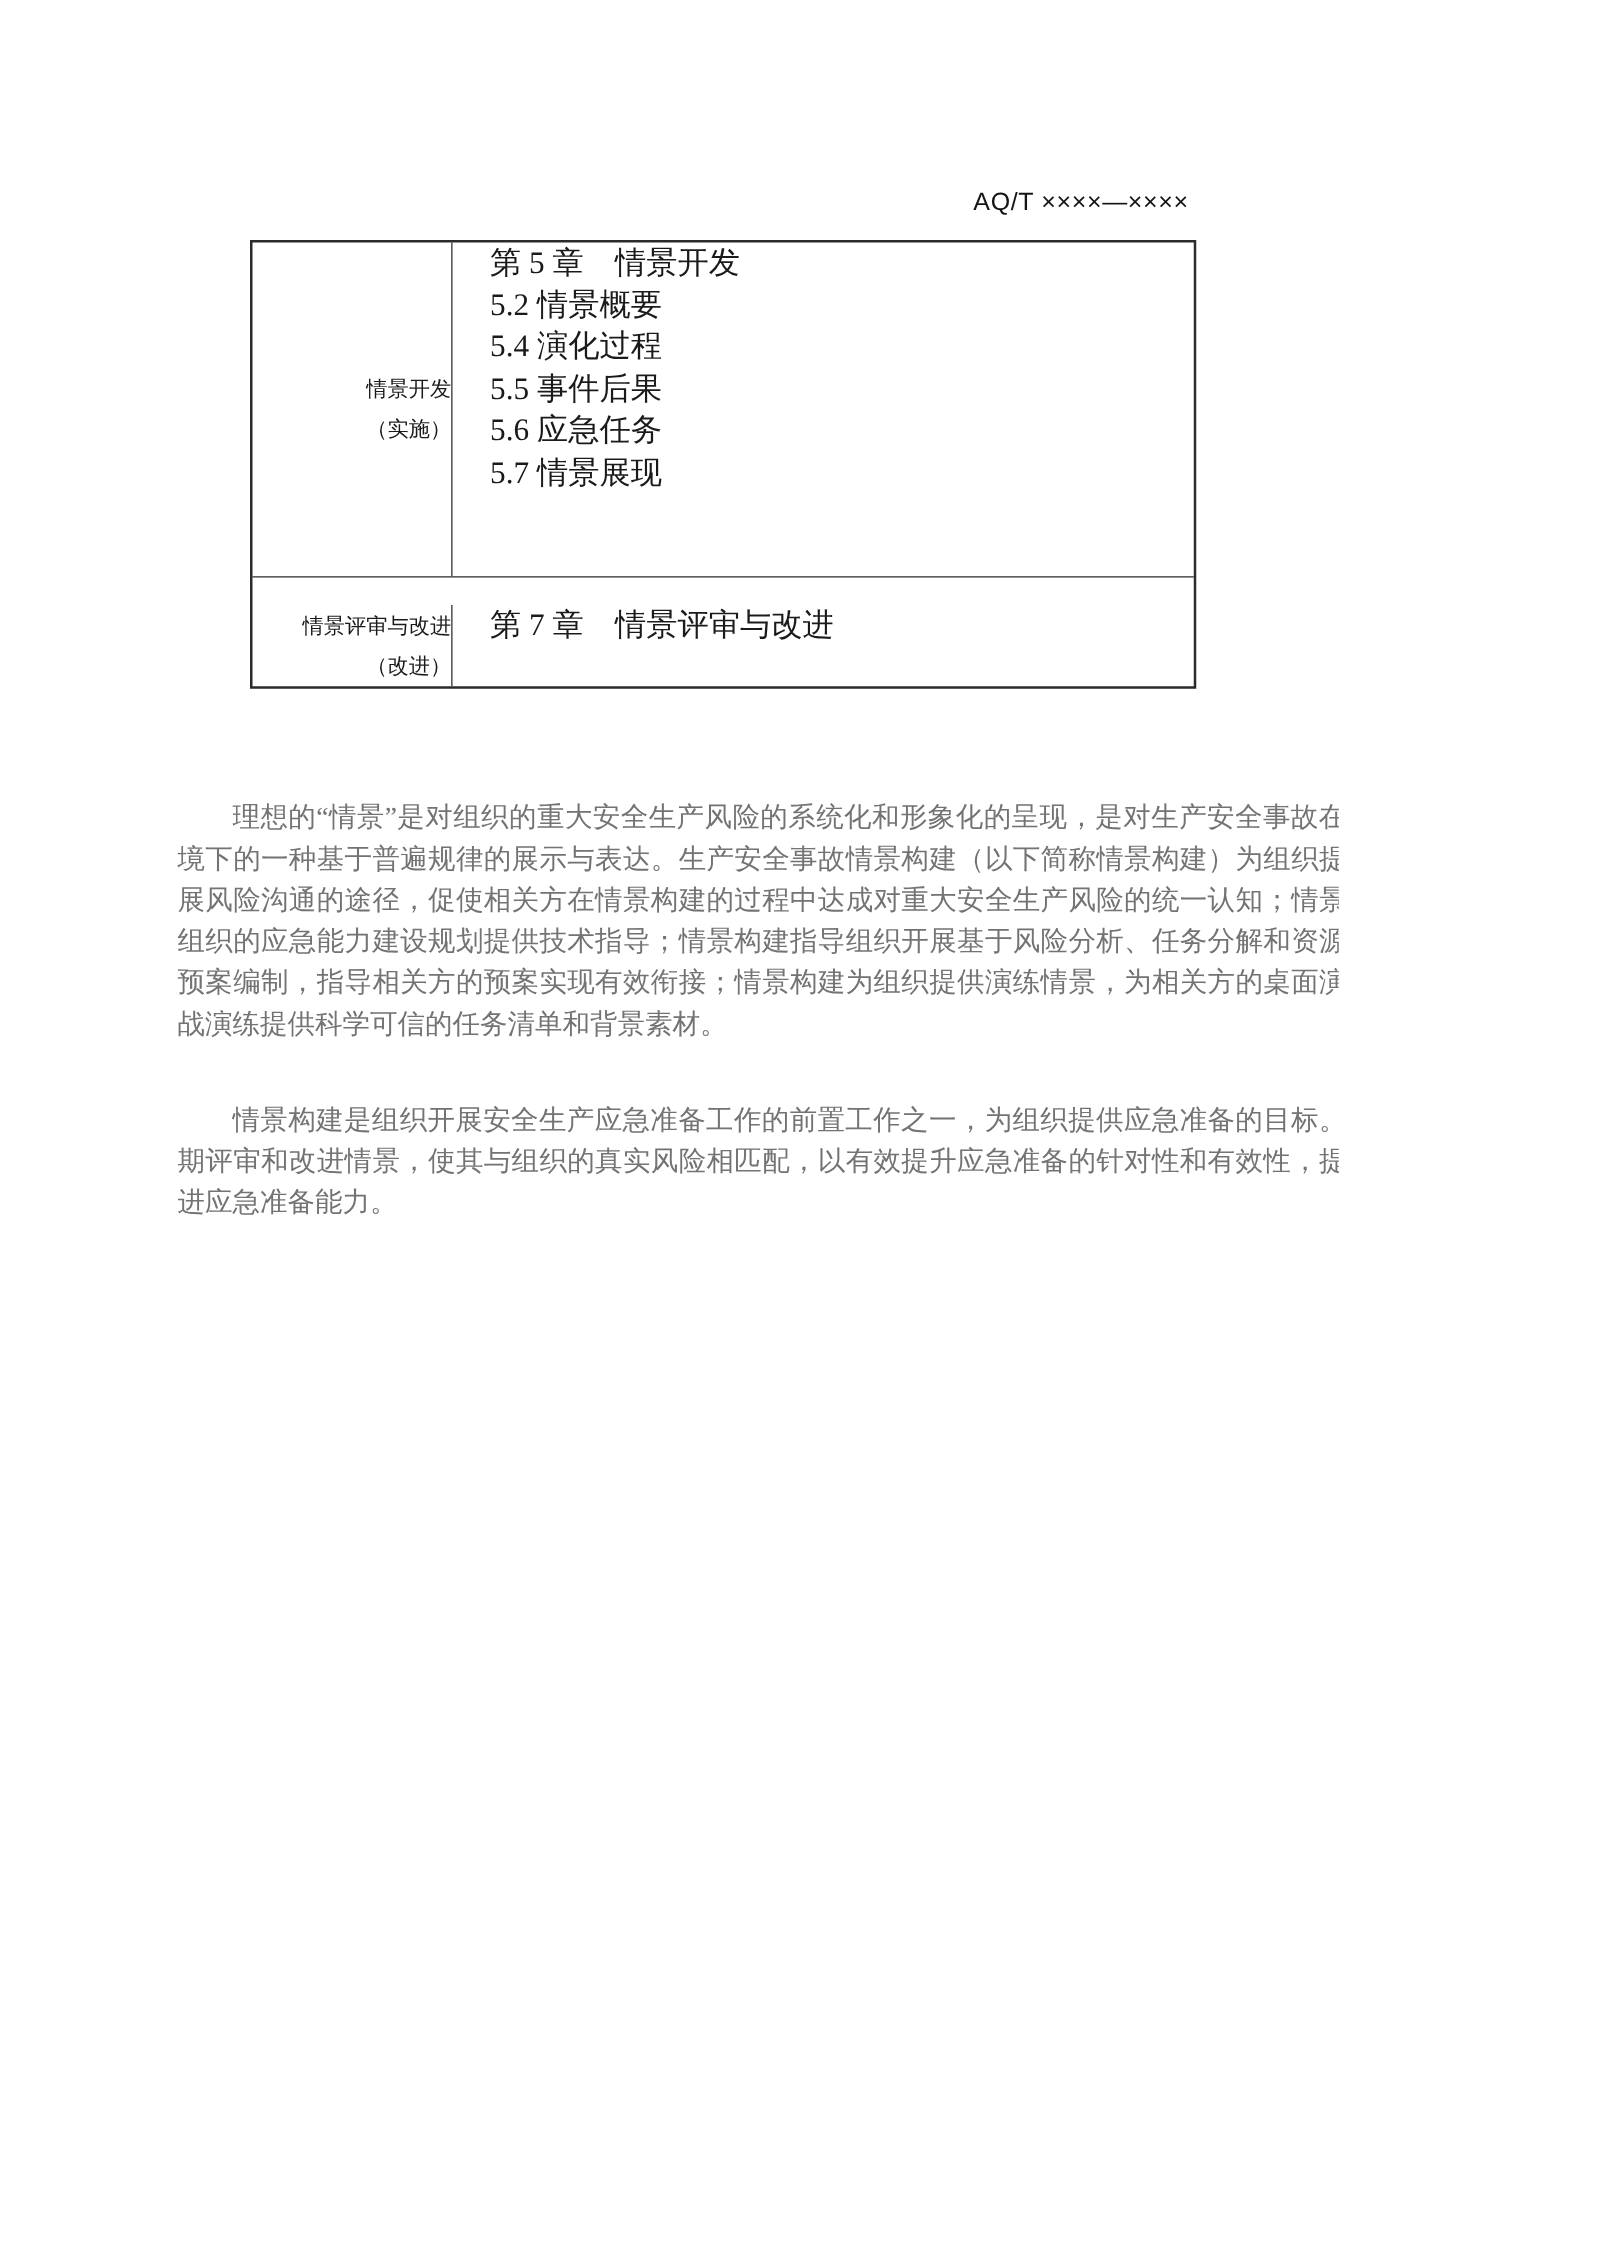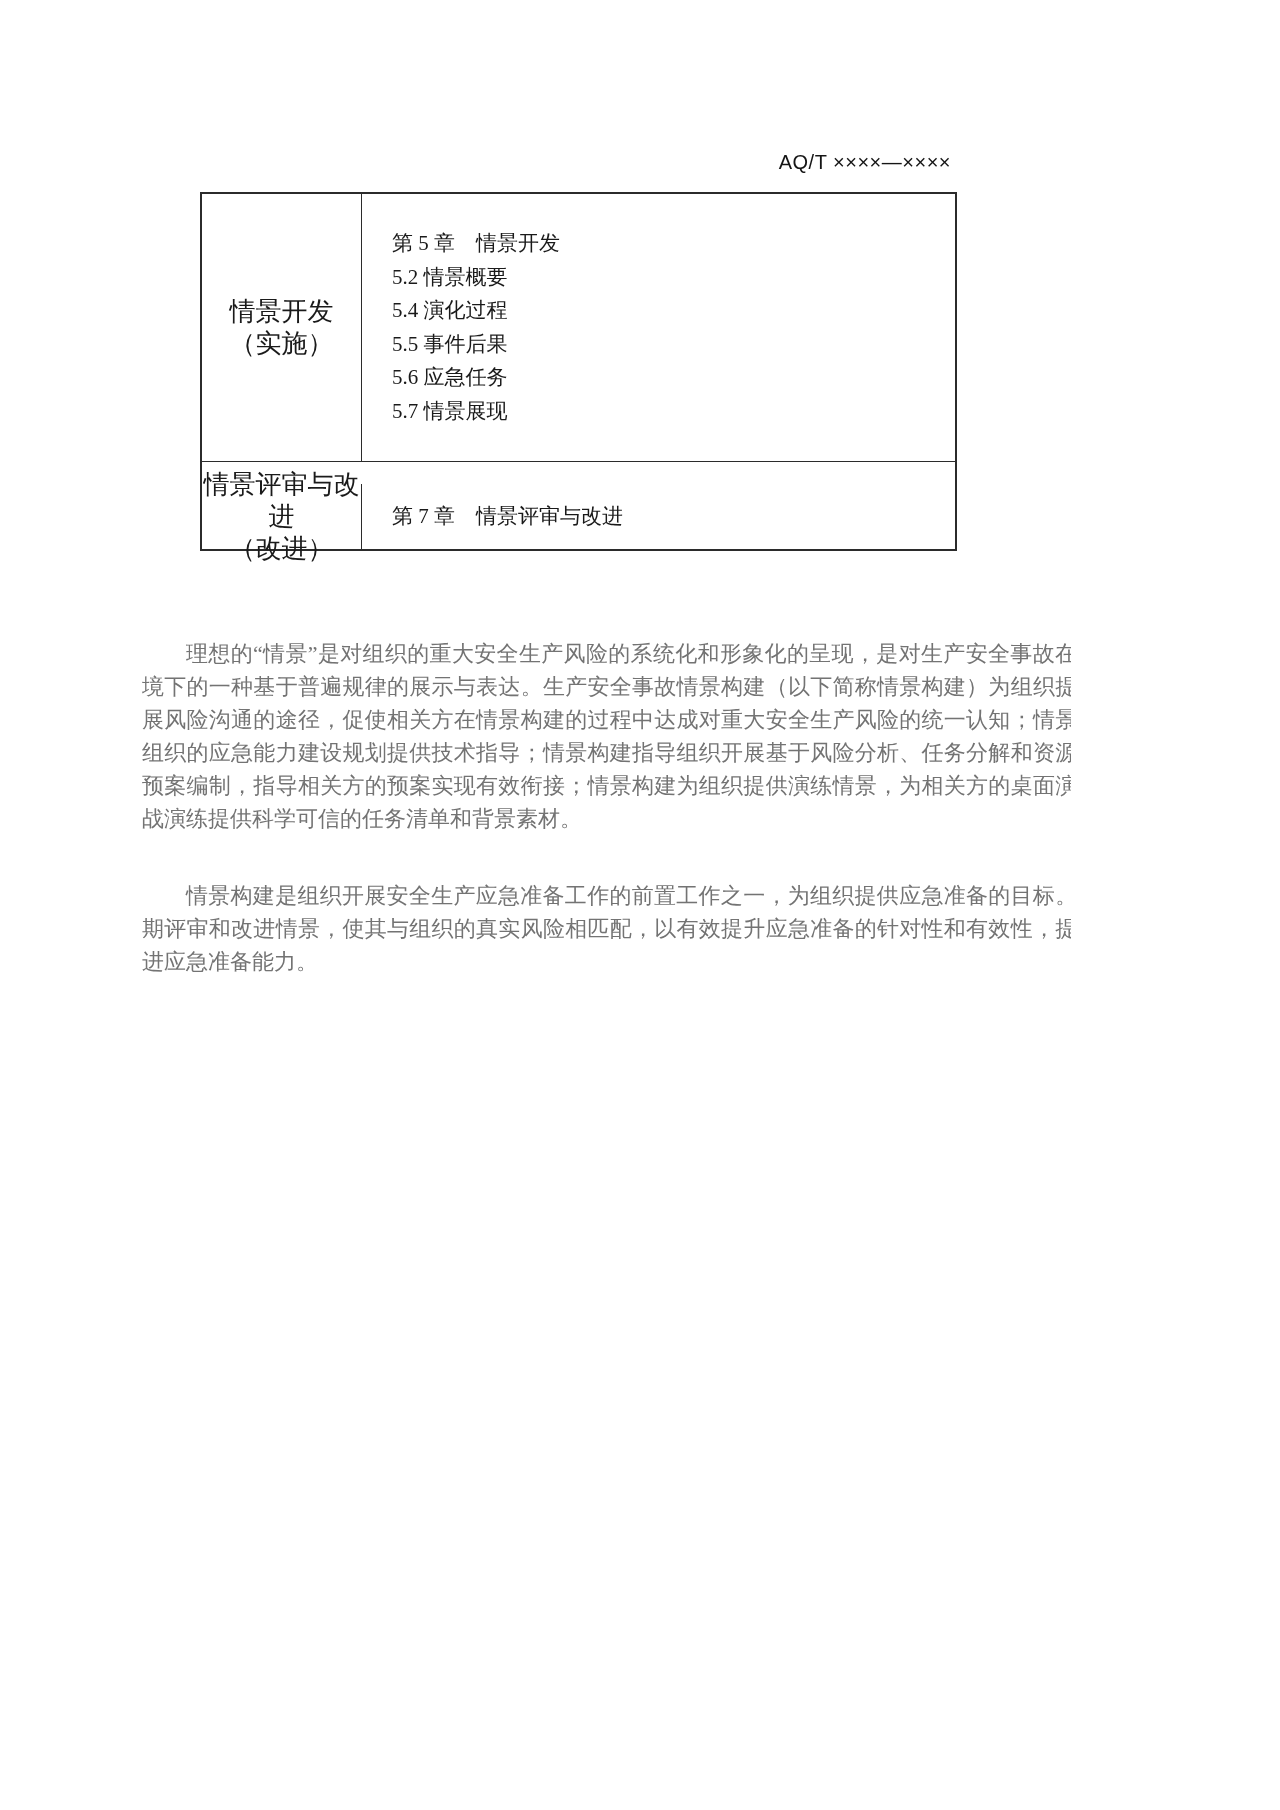--- a/index.html
+++ b/index.html
@@ -45,32 +45,31 @@
   .t-row:last-child { border-bottom: none; margin-top: 22px; }
   .t-row-1 { height: 268px; }
   .t-row-2 { height: 69px; }
   .t-row-3 { height: 65px; }
   .t-cell-left {
     width: 160px;
     border-right: 1px solid #2b2b2b;
     display: flex;
     flex-direction: column;
     justify-content: center;
-    align-items: center;
+    align-items: flex-end;
     text-align: center;
-    font-size: 26px;
+    font-size: 17px;
     line-height: 32px;
   }
   .t-cell-right {
     flex: 1;
     display: flex;
     flex-direction: column;
-    justify-content: center;
     padding-left: 30px;
-    font-size: 21px;
+    font-size: 25px;
   }
   .chapter-line {
     line-height: 33.5px;
     white-space: pre;
   }
 
   
   .body-text {
     position: absolute;
     left: 142px;

